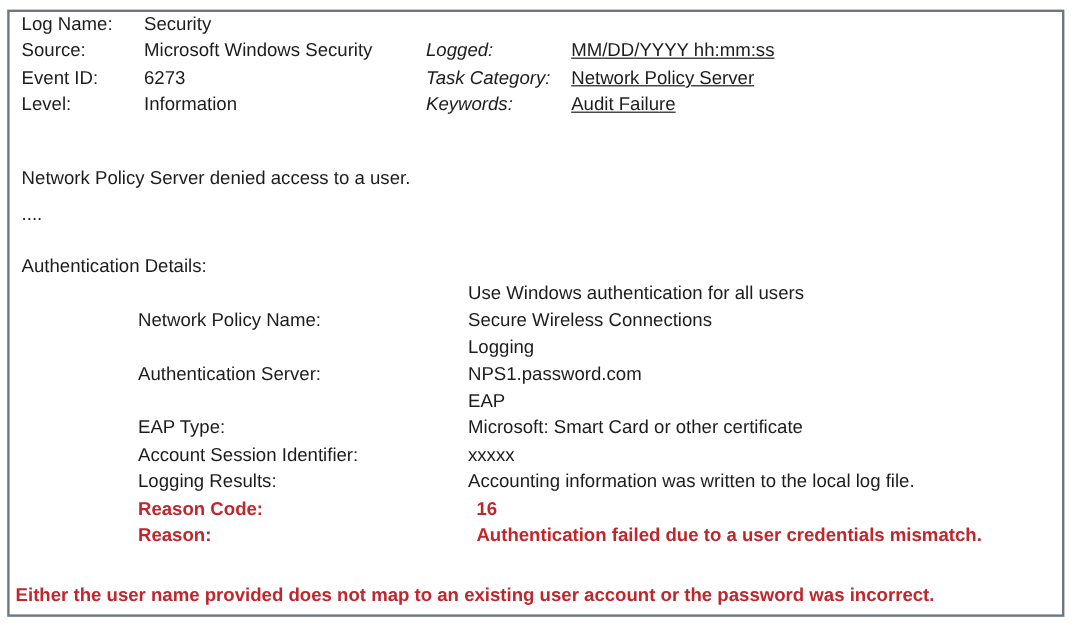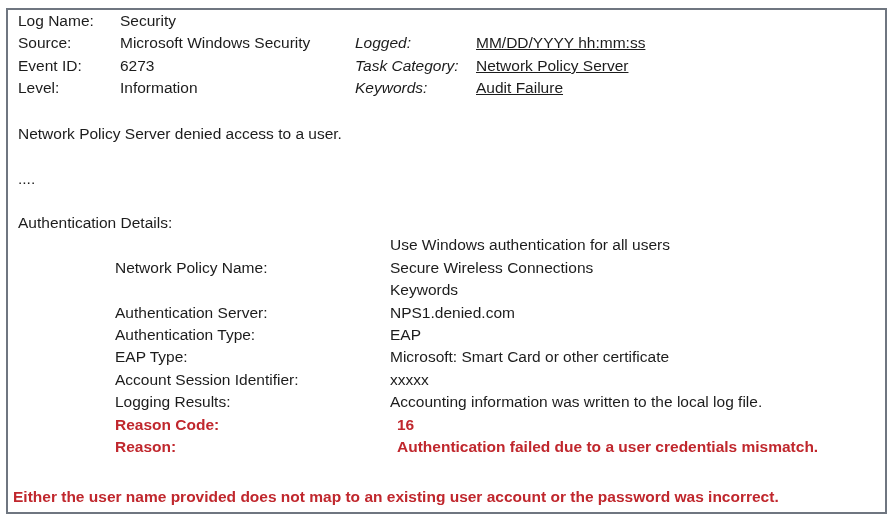--- a/index.html
+++ b/index.html
@@ -73,46 +73,45 @@
     <span class="c-label2">Task Category:</span>
     <span class="c-val2">Network Policy Server</span>
   </div>
   <div class="row" style="top:79px">
     <span class="c-label">Level:</span>
     <span class="c-val">Information</span>
     <span class="c-label2">Keywords:</span>
     <span class="c-val2">Audit Failure</span>
   </div>
 
-  <div class="row" style="top:125px">
+  <div class="row" style="top:140px">
     <span class="c-body">Network Policy Server denied access to a user.</span>
   </div>
   <div class="row" style="top:170px">
     <span class="c-body">....</span>
   </div>
   <div class="row" style="top:214px">
     <span class="c-body">Authentication Details:</span>
   </div>
 
   <div class="row" style="top:236px">
     <span class="d-val">Use Windows authentication for all users</span>
   </div>
   <div class="row" style="top:259px">
     <span class="d-label">Network Policy Name:</span>
     <span class="d-val">Secure Wireless Connections</span>
   </div>
   <div class="row" style="top:281px">
-    <span class="d-val">Keywords</span>
+    <span class="d-val">Logging</span>
   </div>
   <div class="row" style="top:304px">
     <span class="d-label">Authentication Server:</span>
-    <span class="d-val">NPS1.denied.com</span>
+    <span class="d-val">NPS1.password.com</span>
   </div>
   <div class="row" style="top:326px">
-    <span class="d-label">Authentication Type:</span>
     <span class="d-val">EAP</span>
   </div>
   <div class="row" style="top:348px">
     <span class="d-label">EAP Type:</span>
     <span class="d-val">Microsoft: Smart Card or other certificate</span>
   </div>
   <div class="row" style="top:371px">
     <span class="d-label">Account Session Identifier:</span>
     <span class="d-val">xxxxx</span>
   </div>

